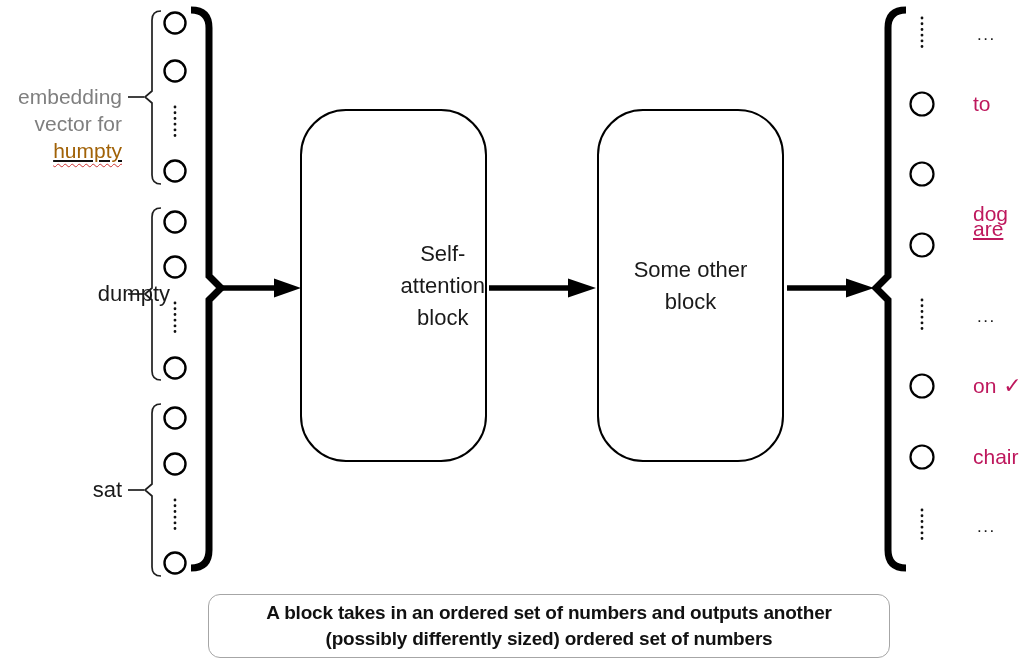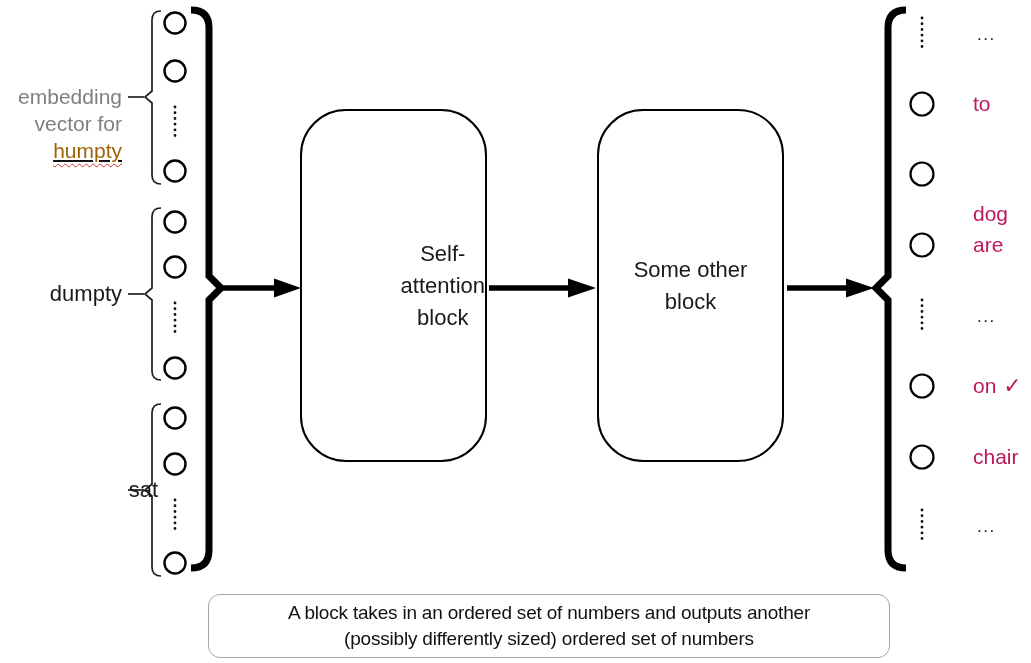--- a/index.html
+++ b/index.html
@@ -69,20 +69,21 @@
     position: absolute;
     left: 208px; top: 594px; width: 682px; height: 64px;
     border: 1.4px solid #a6a6a6;
     border-radius: 12px;
     background: #ffffff;
     display: flex; align-items: center; justify-content: center;
     text-align: center;
     font-size: 19px; line-height: 26px; letter-spacing: -0.2px;
     color: #111111;
     box-sizing: border-box;
+    font-weight: bold;
   }
 </style>
 </head>
 <body>
 
 <div class="stage">
 
   <svg class="layer" viewBox="0 0 1031 663">
 
     <g>
@@ -139,37 +140,37 @@
       <circle class="node-circle-r" cx="922" cy="457" r="11.5"></circle>
       <line class="vdots" x1="922" y1="510" x2="922" y2="543"></line>
     </g>
   </svg>
 
   <div class="abs embed-label">
     <span class="preline">embedding
 vector for</span><br>
     <span class="sc-wavy"><span class="sc-solid">humpty</span></span>
   </div>
-  <div class="abs left-label" style="top:279px;">dumpty</div>
-  <div class="abs left-label" style="top:475px;padding-left:36px;">sat</div>
+  <div class="abs left-label" style="top:279px;padding-left:48px;">dumpty</div>
+  <div class="abs left-label" style="top:475px;">sat</div>
 
   <div class="block" style="left:300px; top:109px;justify-content:flex-end;">
     <span class="preline">Self-
 attention
 block</span>
   </div>
   <div class="block" style="left:597px; top:109px;justify-content:center;">
     <span class="preline">Some other
 block</span>
   </div>
 
   <div class="abs out-ellipsis" style="top:23px;">...</div>
   <div class="abs out-word" style="top:89px;">to</div>
   <div class="abs out-word" style="top:159px;margin-top:40px;">dog</div>
-  <div class="abs out-word" style="top:230px;">are</div>
+  <div class="abs out-word" style="top:214px;text-decoration:underline;">are</div>
   <div class="abs out-ellipsis" style="top:305px;">...</div>
   <div class="abs out-word" style="top:371px;">
     <span class="bold">on</span><span class="check">✓</span>
   </div>
   <div class="abs out-word" style="top:442px;">chair</div>
   <div class="abs out-ellipsis" style="top:515px;">...</div>
 
   <div class="caption-box">
     <span class="preline">A block takes in an ordered set of numbers and outputs another
 (possibly differently sized) ordered set of numbers</span>

